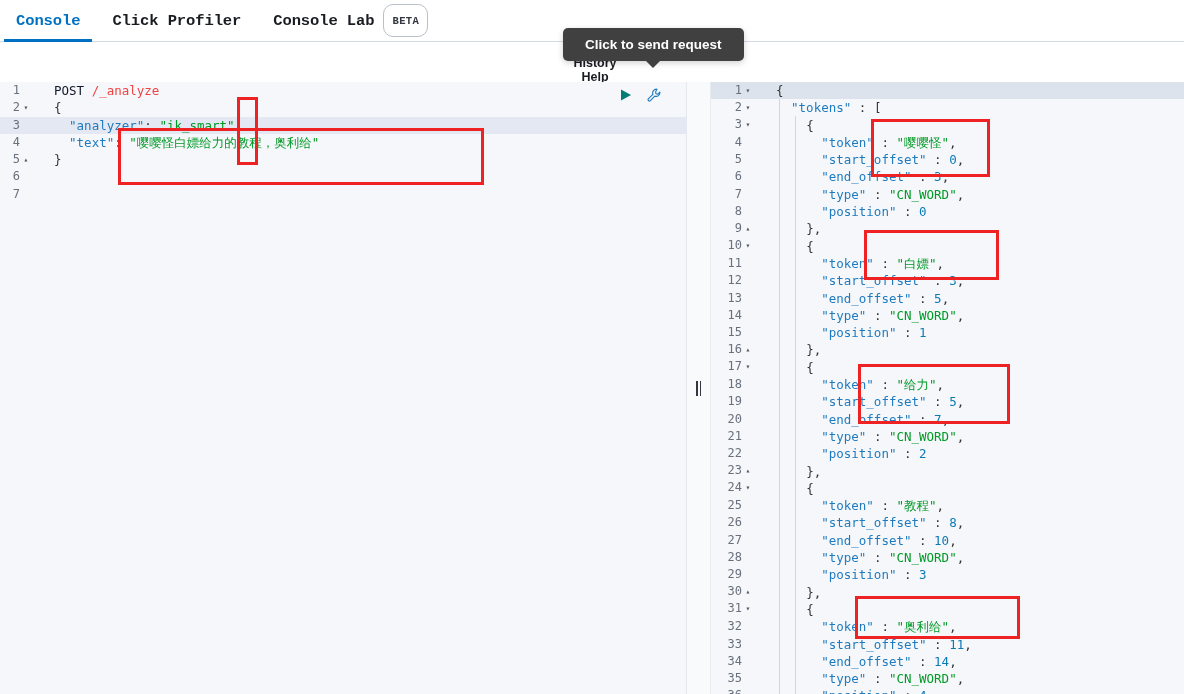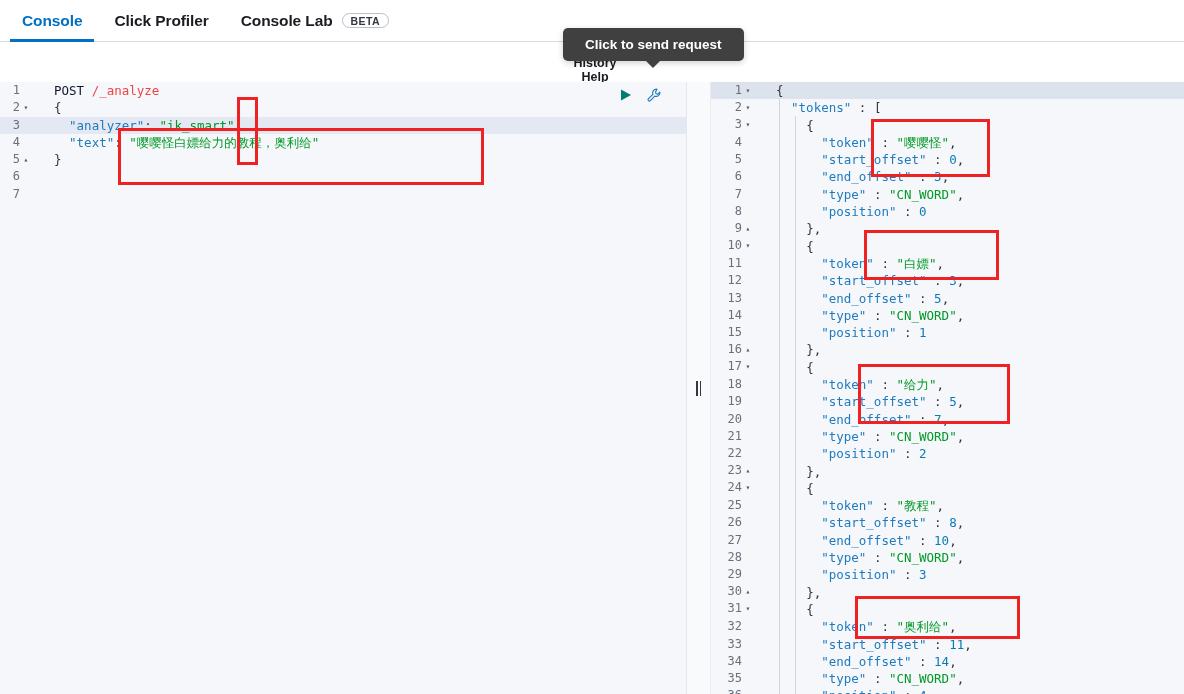--- a/index.html
+++ b/index.html
@@ -11,42 +11,42 @@
     font-family: "Liberation Sans", sans-serif;
   }
   #app { position: relative; width: 1184px; height: 694px; overflow: hidden; background: #fff; }
 
   
   .tabbar {
     position: absolute; top: 0; left: 0; width: 1184px; height: 42px;
     background: #fff;
     border-bottom: 1px solid #d3dae6;
     display: flex; align-items: center;
-    padding-left: 6px;
+    font-family: Liberation Mono, monospace;
   }
   .tab {
     position: relative;
     height: 42px;
     display: flex; align-items: center;
     padding: 0 16px;
     font-size: 15.5px; font-weight: bold;
     color: #1a1c21;
     letter-spacing: -0.1px;
     cursor: pointer;
     white-space: nowrap;
   }
   .tab.active { color: #0071c2; }
   .tab.active::after {
     content: ""; position: absolute; left: 4px; right: 4px; bottom: 0;
     height: 2.5px; background: #0071c2;
   }
   .beta-badge {
     display: inline-flex; align-items: center; justify-content: center;
     margin-left: 9px;
-    height: 15px; padding: 0 8px;
+    height: 33px; padding: 0 8px;
     border: 1px solid #b9c0ca; border-radius: 10px;
     font-size: 10.5px; font-weight: bold; letter-spacing: 0.4px;
     color: #343741; background: #fff;
   }
 
   
   .submenu {
     position: absolute; top: 42px; left: 0; width: 1184px; height: 40px;
     background: #fff;
     display: flex; align-items: center;

